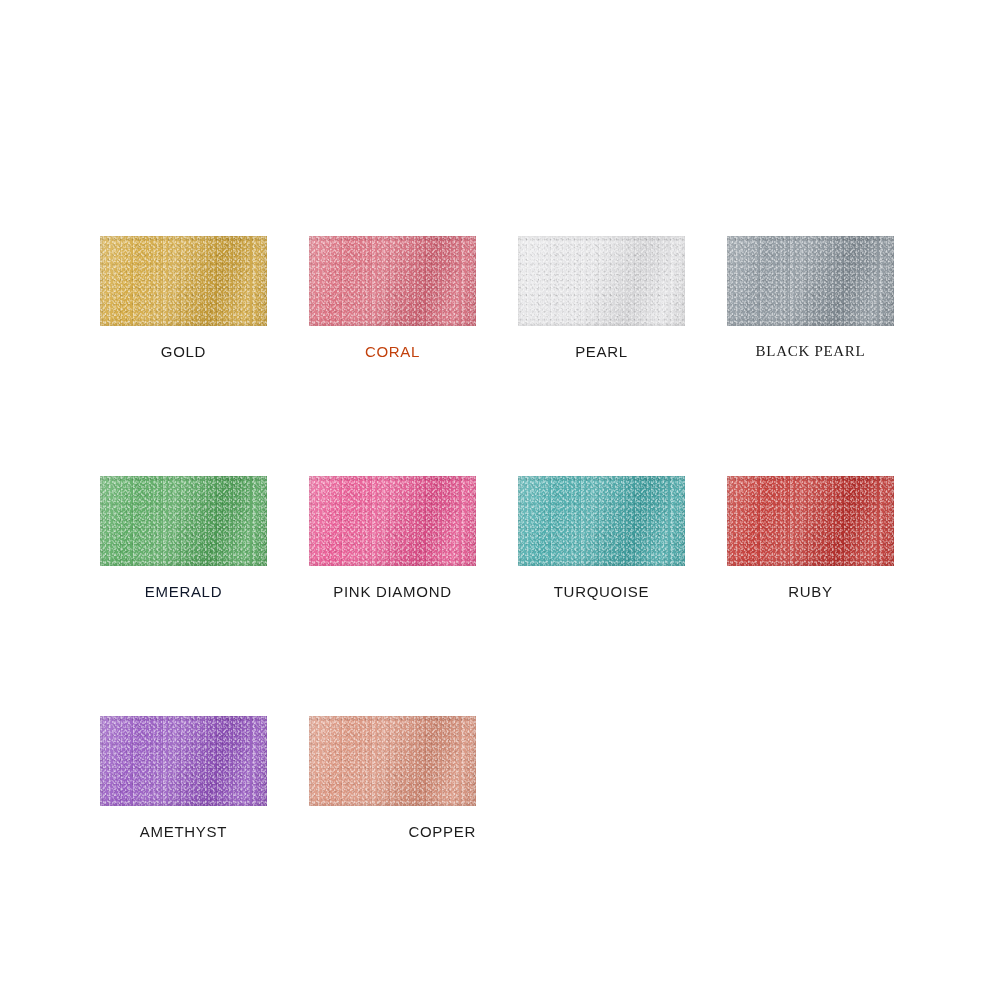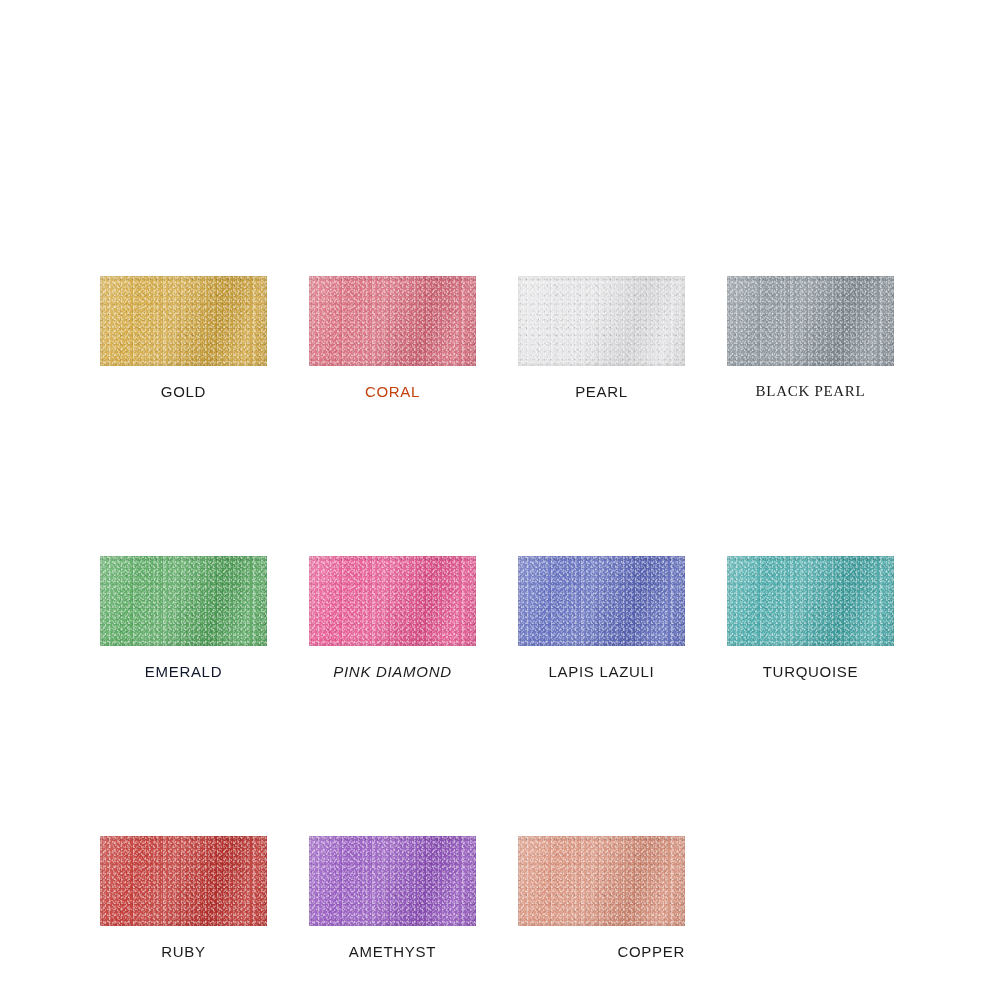--- a/index.html
+++ b/index.html
@@ -29,21 +29,20 @@
     width: 795px;
     display: grid;
     grid-template-columns: repeat(4, 167px);
     grid-column-gap: 42px;
     grid-row-gap: 116px;
   }
 
   .swatch-cell {
     width: 167px;
     position: relative;
-    margin-top: 40px;
   }
 
   .swatch-chip {
     position: relative;
     width: 167px;
     height: 90px;
     overflow: hidden;
     background-color: #cccccc;
   }
 
@@ -164,30 +163,21 @@
         </div>
         <div class="swatch-label" style="color: #0f172a;">EMERALD</div>
       </div>
       <div class="swatch-cell">
         <div class="swatch-chip" style="background-color: rgb(232, 84, 144); background-image: linear-gradient(116deg, rgba(244, 137, 181, 0.2) 0%, transparent 34%, rgba(192, 53, 113, 0.18) 72%, rgba(244, 137, 181, 0.15) 100%);">
           <div class="sheen"></div>
           <div class="grain"></div>
           <div class="speckle"></div>
           <div class="edge"></div>
         </div>
-        <div class="swatch-label" style="color: rgb(27, 27, 27); font-style: italic;">PINK DIAMOND</div>
-      </div>
-      <div class="swatch-cell">
-        <div class="swatch-chip" style="background-color: rgb(94, 107, 190); background-image: linear-gradient(116deg, rgba(142, 152, 214, 0.2) 0%, transparent 34%, rgba(67, 78, 153, 0.18) 72%, rgba(142, 152, 214, 0.15) 100%);">
-          <div class="sheen"></div>
-          <div class="grain"></div>
-          <div class="speckle"></div>
-          <div class="edge"></div>
-        </div>
-        <div class="swatch-label" style="color: rgb(27, 27, 27);">LAPIS LAZULI</div>
+        <div class="swatch-label" style="color: rgb(27, 27, 27);">PINK DIAMOND</div>
       </div>
       <div class="swatch-cell">
         <div class="swatch-chip" style="background-color: rgb(69, 168, 168); background-image: linear-gradient(116deg, rgba(127, 203, 203, 0.2) 0%, transparent 34%, rgba(42, 131, 133, 0.18) 72%, rgba(127, 203, 203, 0.15) 100%);">
           <div class="sheen"></div>
           <div class="grain"></div>
           <div class="speckle"></div>
           <div class="edge"></div>
         </div>
         <div class="swatch-label" style="color: rgb(27, 27, 27);">TURQUOISE</div>
       </div>

